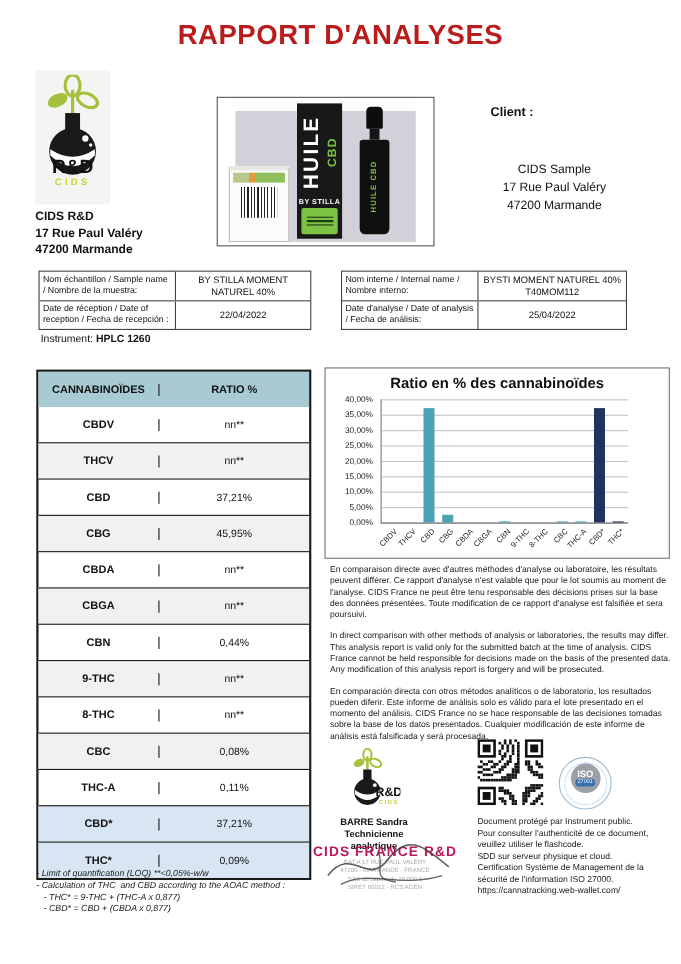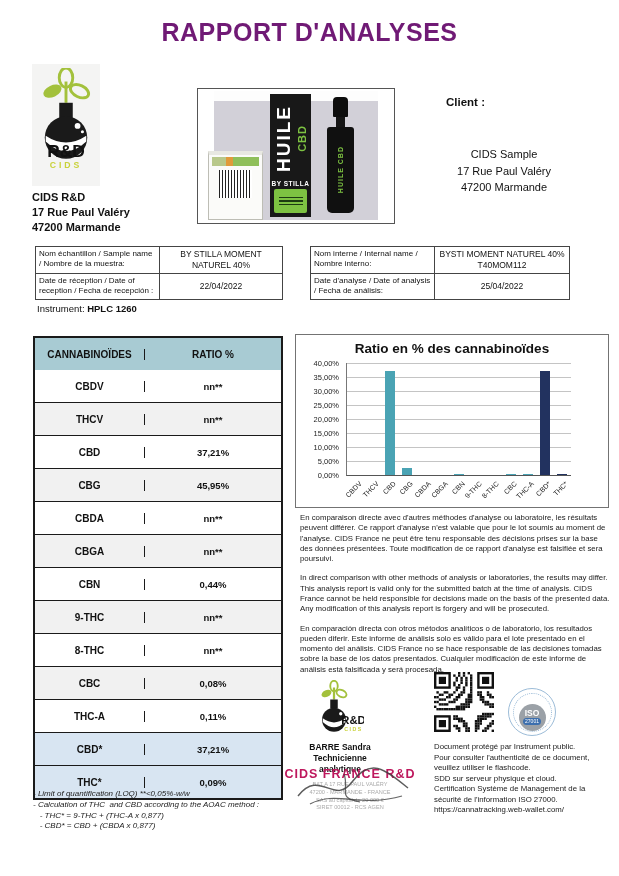--- a/index.html
+++ b/index.html
@@ -1,19 +1,19 @@
 <!DOCTYPE html>
 <html><head>
 <meta charset="utf-8">
 <style>
   html,body{margin:0;padding:0;background:#fff;}
   #page{position:relative;width:619px;height:876px;background:#fff;overflow:hidden;
         font-family:"Liberation Sans",sans-serif;color:#111;}
   .title{position:absolute;top:18px;left:0;right:0;text-align:center;
-         font-size:25px;font-weight:bold;letter-spacing:.5px;color:#701a75;}
+         font-size:25px;font-weight:bold;letter-spacing:.5px;color:#b91c1c;}
   
   .logo-big{position:absolute;left:32px;top:64px;width:68px;height:122px;background:#f4f4f3;
             display:flex;align-items:center;justify-content:center;}
   .lab-address{position:absolute;left:32px;top:190px;font-size:11px;font-weight:bold;line-height:1.35;}
   
   .photo{position:absolute;left:197px;top:88px;width:196px;height:134px;border:1px solid #555;background:#fff;}
   .photo-bg{position:absolute;left:16px;top:2px;right:16px;bottom:3px;
             background:linear-gradient(#fdfdfd 0 10px,#d2d0d8 10px 100%);}
   .pbox{position:absolute;left:72px;top:5px;width:41px;height:123px;background:#181818;
         display:flex;flex-direction:column;align-items:center;}
@@ -52,21 +52,21 @@
   .infovalue{flex:1;display:flex;align-items:center;justify-content:center;text-align:center;
              font-size:8.5px;line-height:1.3;padding:2px 3px;}
   .instrument{position:absolute;left:37px;top:303px;font-size:9.5px;}
   .instrument b{font-weight:bold;}
   
   .ctable{position:absolute;left:33px;top:336px;width:246px;border:2px solid #1a1a1a;background:#fff;}
   .crow{display:flex;height:32px;align-items:center;}
   .crow + .crow{border-top:1.5px solid #1a1a1a;}
   .crow .c1{width:110px;border-right:1.5px solid #1a1a1a;display:flex;align-items:center;
             justify-content:center;font-weight:bold;font-size:10px;box-sizing:border-box;}
-  .crow .c2{flex:1;display:flex;align-items:center;justify-content:center;font-size:9.5px;font-weight:bold;}
+  .crow .c2{flex:1;display:flex;align-items:center;justify-content:center;font-size:9.5px;}
   .chead{background:#a8cbd3;}
   .chead .c2{font-weight:bold;font-size:10px;}
   .stripe{background:#f1f1f1;}
   .hl{background:#d8e5f2;}
   .footnotes{position:absolute;left:33px;top:789px;font-size:8px;font-style:italic;
              line-height:1.35;white-space:pre;color:#222;}
   
   .chart{position:absolute;left:295px;top:334px;width:312px;height:172px;border:1px solid #737373;background:#fff;}
   .chart-title{position:absolute;top:6px;left:0;right:0;text-align:center;font-size:13.5px;font-weight:bold;}
   .ylabels{position:absolute;left:0;top:28px;width:46px;height:112px;}
@@ -86,21 +86,21 @@
   .sig-name{position:absolute;left:286px;top:742px;width:108px;text-align:center;
             font-size:8.5px;font-weight:bold;line-height:1.3;}
   .stamp{position:absolute;left:280px;top:767px;width:140px;text-align:center;}
   .stamp-title{font-size:12.5px;font-weight:bold;letter-spacing:1px;color:#be185d;}
   .stamp-line{font-size:5.6px;line-height:1.4;color:#ababab;}
   .signature-svg{position:absolute;left:288px;top:760px;width:132px;height:56px;pointer-events:none;}
   .qr{position:absolute;left:434px;top:672px;width:60px;height:60px;}
   .iso{position:absolute;left:508px;top:688px;width:46px;height:46px;border-radius:50%;
        border:1.5px solid #9cbcd8;display:flex;align-items:center;justify-content:center;}
   .iso-ring{width:37px;height:37px;border-radius:50%;border:1px dotted #9cbcd8;
-            display:flex;align-items:flex-end;justify-content:center;}
+            display:flex;align-items:flex-start;justify-content:center;}
   .iso-core{width:27px;height:27px;border-radius:50%;background:#9ba1a7;color:#fff;
             display:flex;flex-direction:column;align-items:center;justify-content:center;}
   .iso-core .iso-t{font-size:8.5px;font-weight:bold;line-height:1;}
   .iso-core .iso-n{font-size:5px;background:#3c6fae;border-radius:4px;padding:0 2px;margin-top:1px;line-height:1.4;}
   .blockchain{position:absolute;left:434px;top:742px;width:180px;font-size:7.8px;line-height:1.35;color:#1a1a1a;}
   .blockchain .bc-url{color:#1a1a1a;}
 </style>
 </head>
 <body>
 

